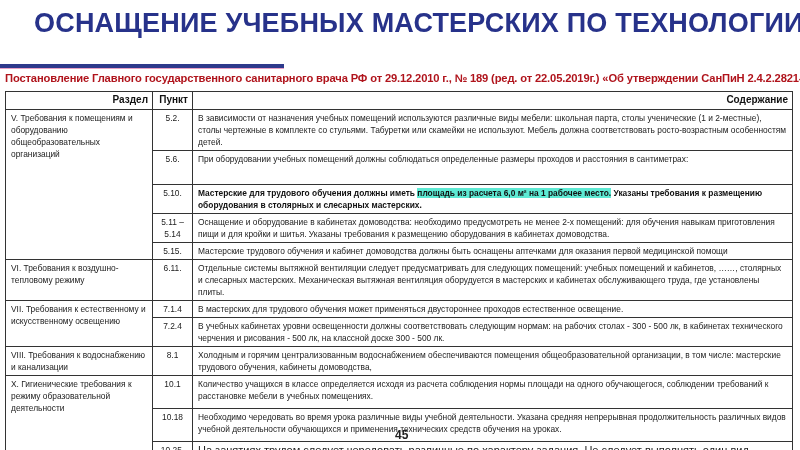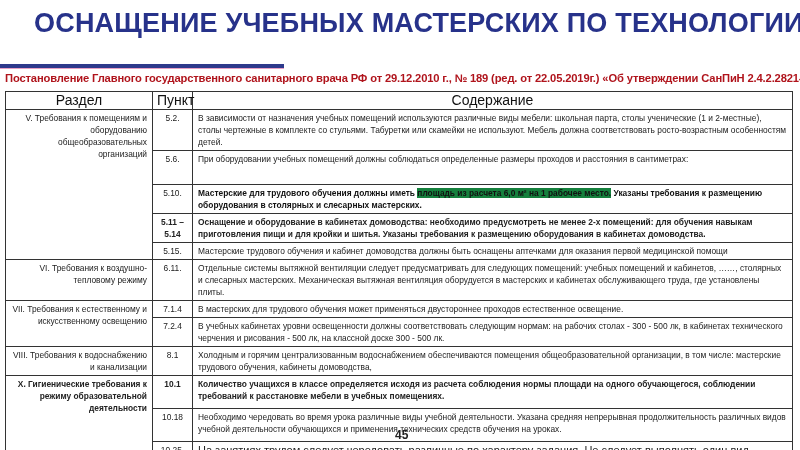--- a/index.html
+++ b/index.html
@@ -7,26 +7,26 @@
          font-family:"Liberation Sans", sans-serif; color:#222; }
   .title { position:absolute; left:34px; top:8px; font-size:27px; font-weight:bold; color:#27328a;
            letter-spacing:0.2px; white-space:nowrap; font-family:"Liberation Sans", sans-serif; }
   .accent-bar { position:absolute; left:0; top:64px; width:284px; height:4px; background:#2e3a8c;
                 border-bottom:1px solid #e7a0c4; }
   .subtitle { position:absolute; left:5px; top:72px; font-size:11.2px; font-weight:bold; color:#b0141c;
               white-space:nowrap; letter-spacing:-0.15px; }
   table.req { position:absolute; left:5px; top:91px; width:787px; border-collapse:collapse;
               font-size:8.4px; line-height:12px; table-layout:fixed; }
   table.req td, table.req th { border:1.2px solid #333; vertical-align:top; padding:2px 5px 2px 5px; }
-  table.req th { font-weight:normal; height:13px; padding:2px 4px; font-size:14px; color:#111; }
+  table.req th { font-weight:bold; height:13px; padding:2px 4px; font-size:10px; color:#111;text-align:right; }
   col.c1 { width:147px; } col.c2 { width:40px; } col.c3 { width:600px; }
   td.punkt { text-align:center; padding-left:2px; padding-right:2px;margin-left:45px; }
-  td.section { color:#222;text-align:right; }
+  td.section { color:#222; }
   .bold { font-weight:bold; color:#111; }
-  .hl { background:#15803d; }
+  .hl { background:#5eead4; }
   .small { font-size:11px; }
   .page-num { position:absolute; left:395px; top:428px; font-size:12px; font-weight:bold; color:#222; }
 </style>
 </head>
 <body>
 
 <div class="title">ОСНАЩЕНИЕ УЧЕБНЫХ МАСТЕРСКИХ ПО ТЕХНОЛОГИИ</div>
 <div class="accent-bar"></div>
 <div class="subtitle">Постановление Главного государственного санитарного врача РФ от 29.12.2010 г., № 189 (ред. от 22.05.2019г.) «Об утверждении СанПиН 2.4.2.2821-10»</div>
 
@@ -50,21 +50,21 @@
       <td>В зависимости от назначения учебных помещений используются различные виды мебели: школьная парта, столы ученические (1 и 2-местные), столы чертежные в комплекте со стульями. Табуретки или скамейки не используют. Мебель должна соответствовать росто-возрастным особенностям детей.</td>
     </tr>
     <tr style="height:34px;">
       <td class="punkt">5.6.</td>
       <td>При оборудовании учебных помещений должны соблюдаться определенные размеры проходов и расстояния в сантиметрах:</td>
     </tr>
     <tr style="height:28px;">
       <td class="punkt">5.10.</td>
       <td class="bold"><span>Мастерские для трудового обучения должны иметь </span><span class="hl">площадь из расчета 6,0 м² на 1 рабочее место.</span><span>  Указаны требования к размещению оборудования в столярных и слесарных мастерских.</span></td>
     </tr>
-    <tr style="height:28px;font-weight:bold;">
+    <tr style="height:28px;">
       <td class="punkt">5.11 – 5.14</td>
       <td>Оснащение и оборудование в кабинетах домоводства: необходимо предусмотреть не менее 2-х помещений: для обучения навыкам приготовления пищи и для кройки и шитья. Указаны требования к размещению оборудования в кабинетах домоводства.</td>
     </tr>
     <tr style="height:17px;">
       <td class="punkt">5.15.</td>
       <td>Мастерские трудового обучения и кабинет домоводства должны быть оснащены аптечками для оказания первой медицинской помощи</td>
     </tr>
     <tr style="height:28px;">
       <td class="section">VI. Требования к воздушно-тепловому режиму</td>
       <td class="punkt">6.11.</td>
@@ -77,21 +77,21 @@
     </tr>
     <tr style="height:28px;">
       <td class="punkt">7.2.4</td>
       <td>В учебных кабинетах уровни освещенности должны соответствовать следующим нормам: на рабочих столах - 300 - 500 лк, в кабинетах технического черчения и рисования - 500 лк, на классной доске 300 - 500 лк.</td>
     </tr>
     <tr style="height:28px;">
       <td class="section">VIII. Требования к водоснабжению и канализации</td>
       <td class="punkt">8.1</td>
       <td>Холодным и горячим централизованным водоснабжением обеспечиваются помещения общеобразовательной организации, в том числе: мастерские трудового обучения, кабинеты домоводства,</td>
     </tr>
-    <tr style="height:33px;font-weight:bold;">
+    <tr style="height:33px;">
       <td rowspan="4" class="section">X. Гигиенические требования к режиму образовательной деятельности</td>
       <td class="punkt">10.1</td>
       <td>Количество учащихся в классе определяется исходя из расчета соблюдения нормы площади на одного обучающегося, соблюдении требований к расстановке мебели в учебных помещениях.</td>
     </tr>
     <tr style="height:33px;">
       <td class="punkt">10.18</td>
       <td>Необходимо чередовать во время урока различные виды учебной деятельности. Указана средняя непрерывная продолжительность различных видов учебной деятельности обучающихся и применения технических средств обучения на уроках.</td>
     </tr>
     <tr style="height:16px;">
       <td class="punkt">10.25.</td>

